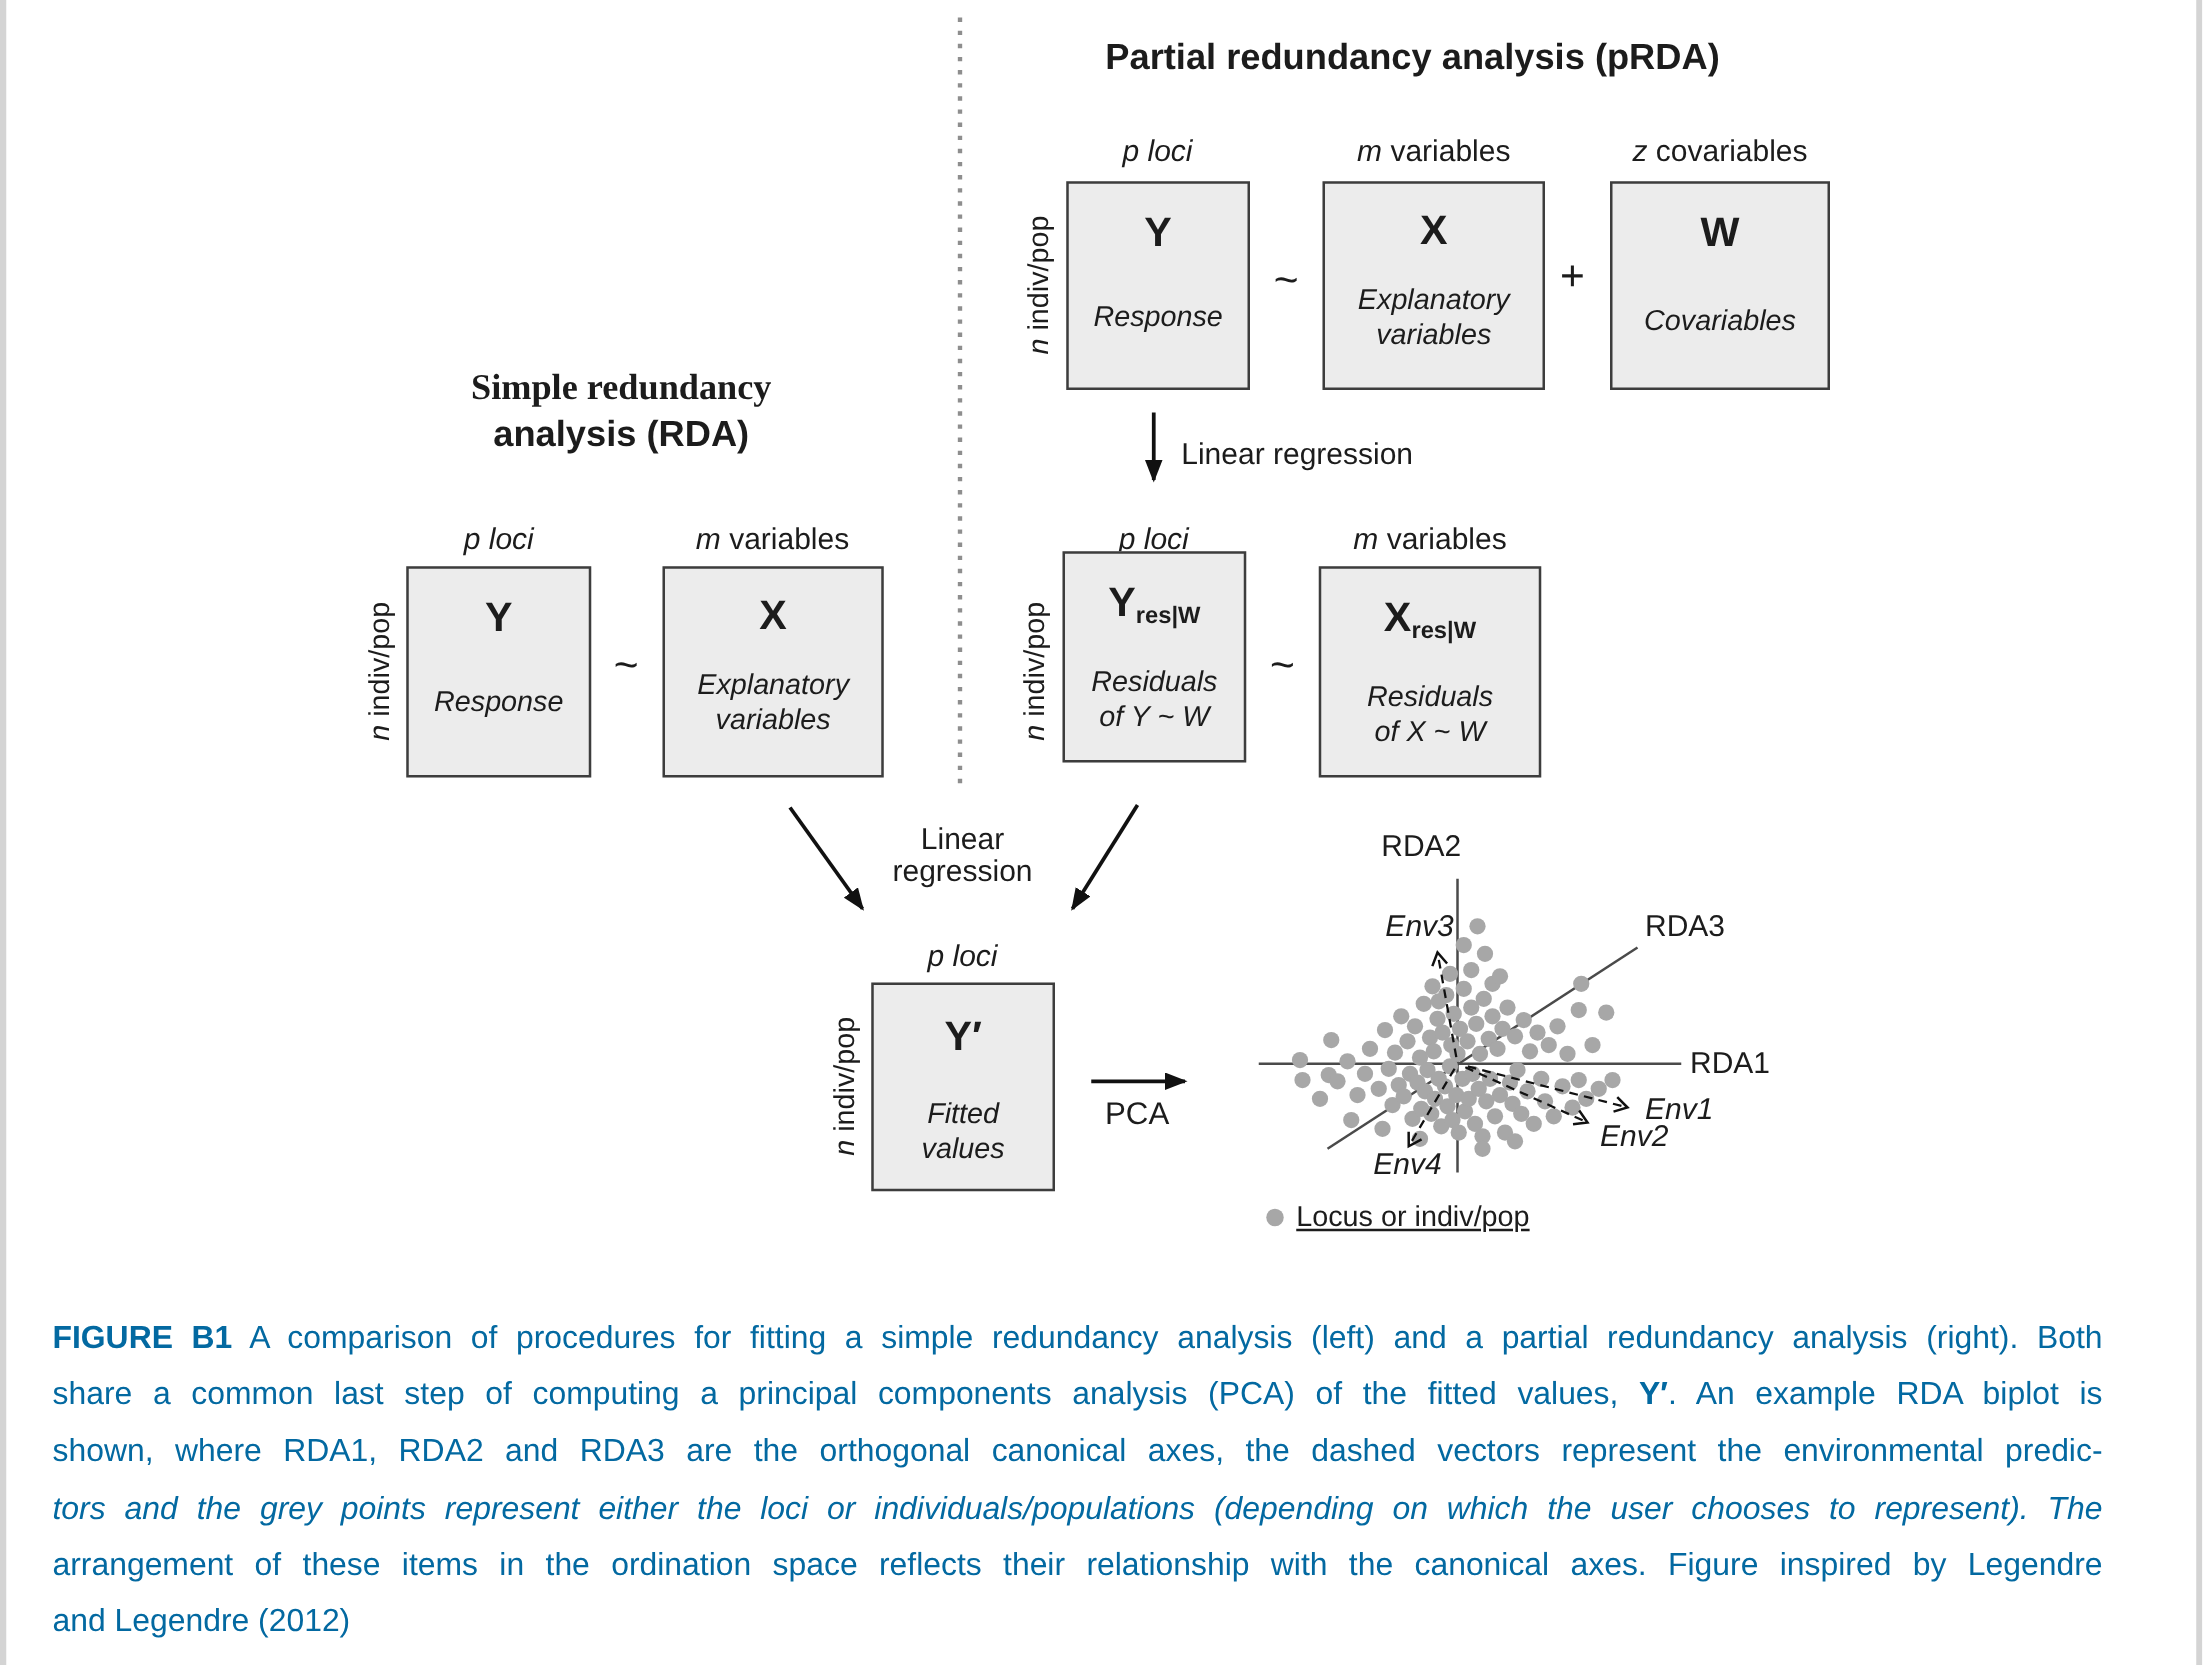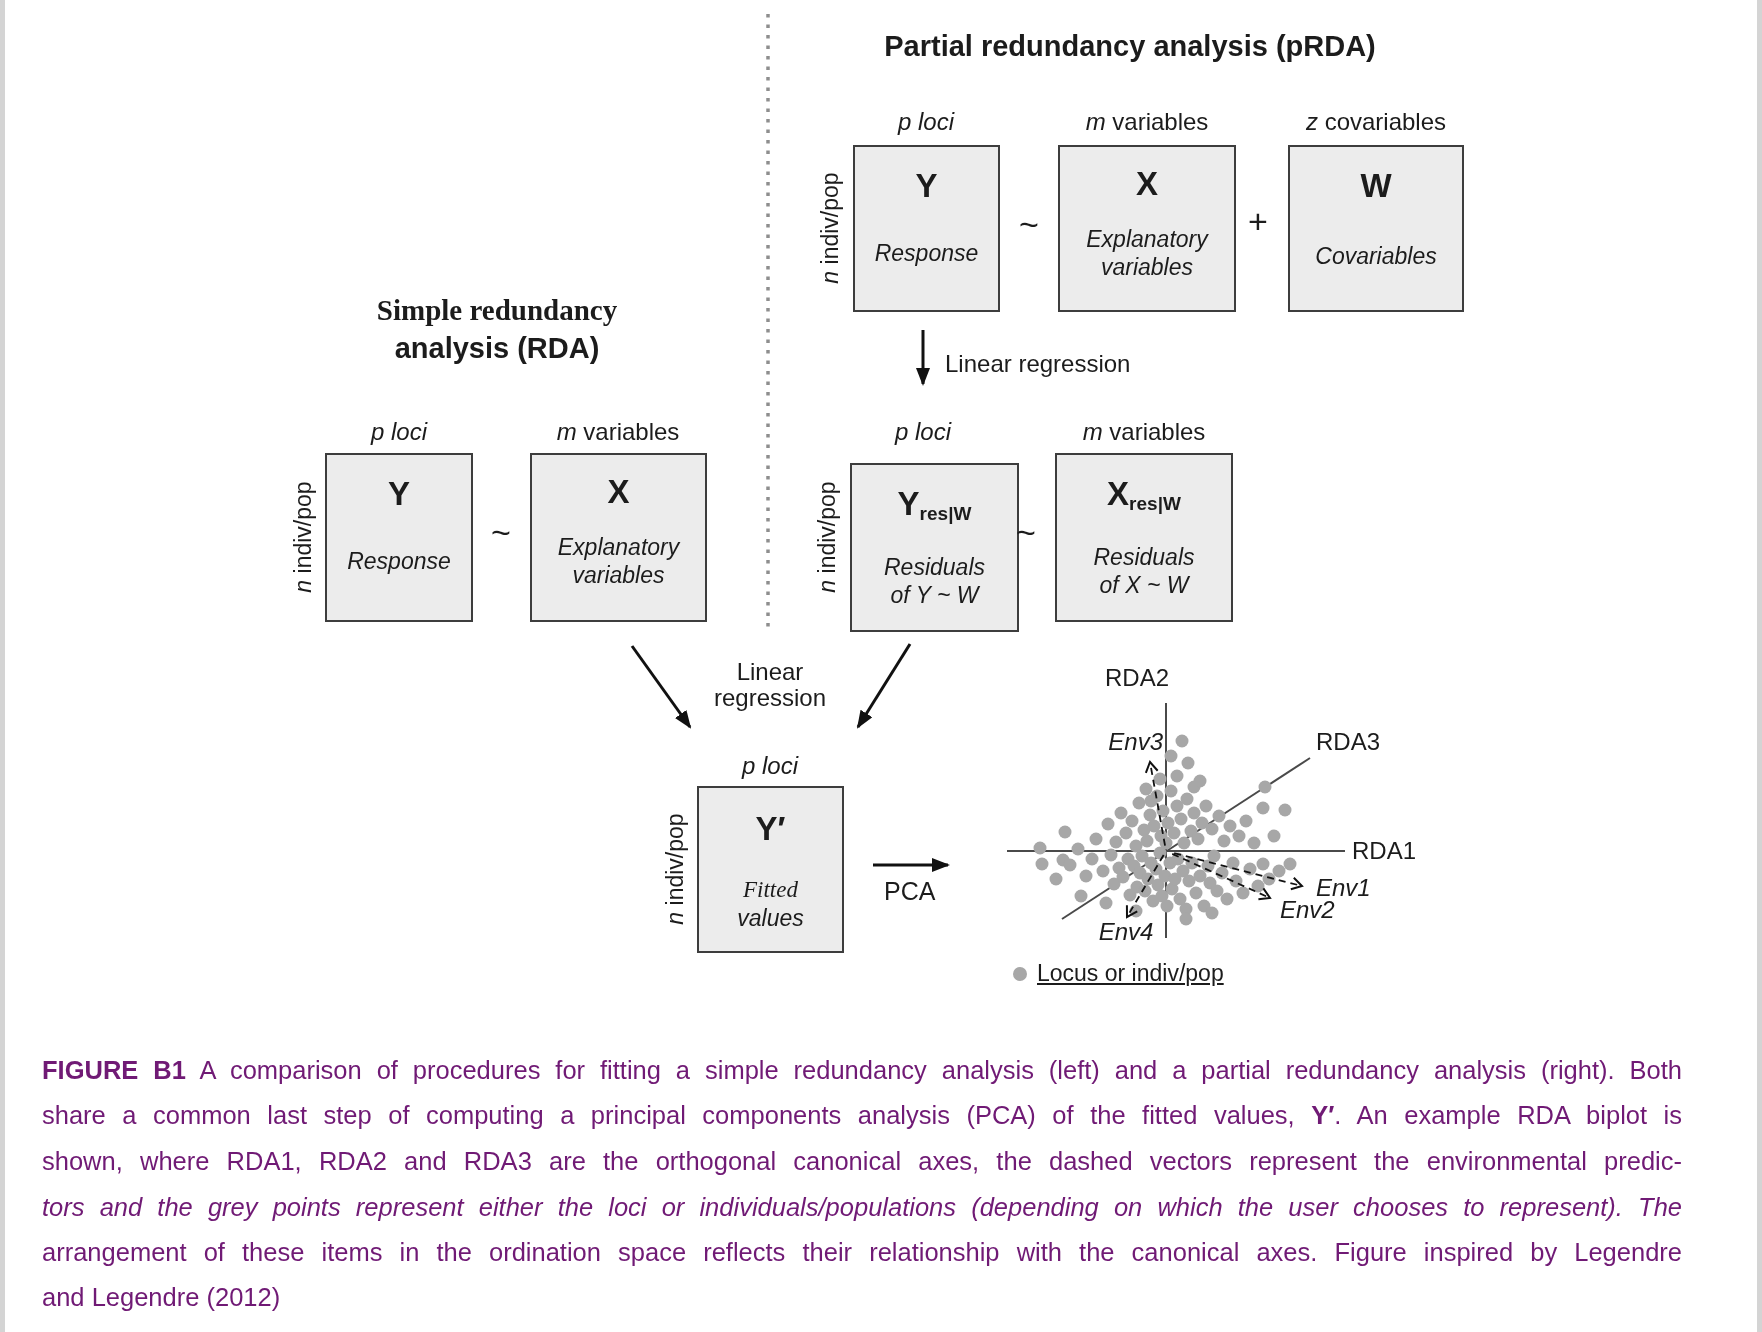--- a/index.html
+++ b/index.html
@@ -18,21 +18,21 @@
   .hdr{position:absolute;text-align:center;font-size:24px;white-space:nowrap;}
   .it{font-style:italic;}
   .vlab{position:absolute;width:170px;height:30px;text-align:center;font-size:23px;
         transform:rotate(-90deg);white-space:nowrap;}
   .ttl{position:absolute;text-align:center;font-weight:bold;font-size:29px;white-space:nowrap;}
   .tilde{position:absolute;width:40px;text-align:center;font-size:34px;}
   .note{position:absolute;font-size:24px;white-space:nowrap;}
   .bip{position:absolute;font-size:24px;white-space:nowrap;}
   .legend-dot{position:absolute;left:1013px;top:967px;width:14px;height:14px;border-radius:50%;background:#a7a7a7;}
   #caption .cap-line{position:absolute;left:42px;width:1640px;height:42px;overflow:hidden;
-        font-size:25.5px;line-height:40px;color:#701a75;
+        font-size:25.5px;line-height:40px;color:#0369a1;
         text-align:justify;text-align-last:justify;}
   #caption .cap-last{text-align:left;text-align-last:left;}
   .b{font-weight:bold;}
 </style>
 </head>
 <body>
 
 <div id="stage">
 
   <div class="edge" style="left:0;"></div>
@@ -217,40 +217,40 @@
     <div class="sym" style="top:20px;">W</div>
     <div class="lbl" style="top:95px;">Covariables</div>
   </div>
 
   <div class="note" style="left:945px;top:350px;">Linear regression</div>
 
   <div class="hdr" style="left:848px;top:418px;width:150px;"><span class="it">p</span><span class="it"> loci</span></div>
   <div class="hdr" style="left:1054px;top:418px;width:180px;"><span class="it">m</span><span> variables</span></div>
   <div class="vlab" style="left:744px;top:522px;"><span class="it">n</span><span> indiv/pop</span></div>
 
-  <div class="box" style="left:850px;top:463px;width:169px;height:169px;">
+  <div class="box" style="left:850px;top:441px;width:147px;height:169px;">
     <div class="sym" style="top:20px;"><span>Y</span><span class="sub">res|W</span></div>
     <div class="lbl" style="top:88px;">Residuals</div>
     <div class="lbl" style="top:116px;">of Y ~ W</div>
   </div>
   <div class="tilde" style="left:1006px;top:513px;">~</div>
   <div class="box" style="left:1055px;top:453px;width:178px;height:169px;">
     <div class="sym" style="top:20px;"><span>X</span><span class="sub">res|W</span></div>
     <div class="lbl" style="top:88px;">Residuals</div>
     <div class="lbl" style="top:116px;">of X ~ W</div>
   </div>
 
   <div class="hdr" style="left:670px;top:658px;width:200px;">Linear</div>
   <div class="hdr" style="left:670px;top:684px;width:200px;">regression</div>
   <div class="hdr" style="left:695px;top:752px;width:150px;"><span class="it">p</span><span class="it"> loci</span></div>
   <div class="vlab" style="left:592px;top:854px;"><span class="it">n</span><span> indiv/pop</span></div>
 
   <div class="box" style="left:697px;top:786px;width:147px;height:167px;">
     <div class="sym" style="top:22px;">Y′</div>
-    <div class="lbl" style="top:88px;font-family:Liberation Serif, serif;">Fitted</div>
+    <div class="lbl" style="top:88px;">Fitted</div>
     <div class="lbl" style="top:116px;">values</div>
   </div>
   <div class="note" style="left:884px;top:877px;font-size:25px;">PCA</div>
 
   <div class="bip" style="left:1105px;top:664px;width:120px;text-align:left;">RDA2</div>
   <div class="bip" style="left:1316px;top:728px;">RDA3</div>
   <div class="bip" style="left:1352px;top:837px;">RDA1</div>
   <div class="bip it" style="left:1060px;top:728px;width:103px;text-align:right;">Env3</div>
   <div class="bip it" style="left:1316px;top:874px;">Env1</div>
   <div class="bip it" style="left:1280px;top:896px;">Env2</div>

